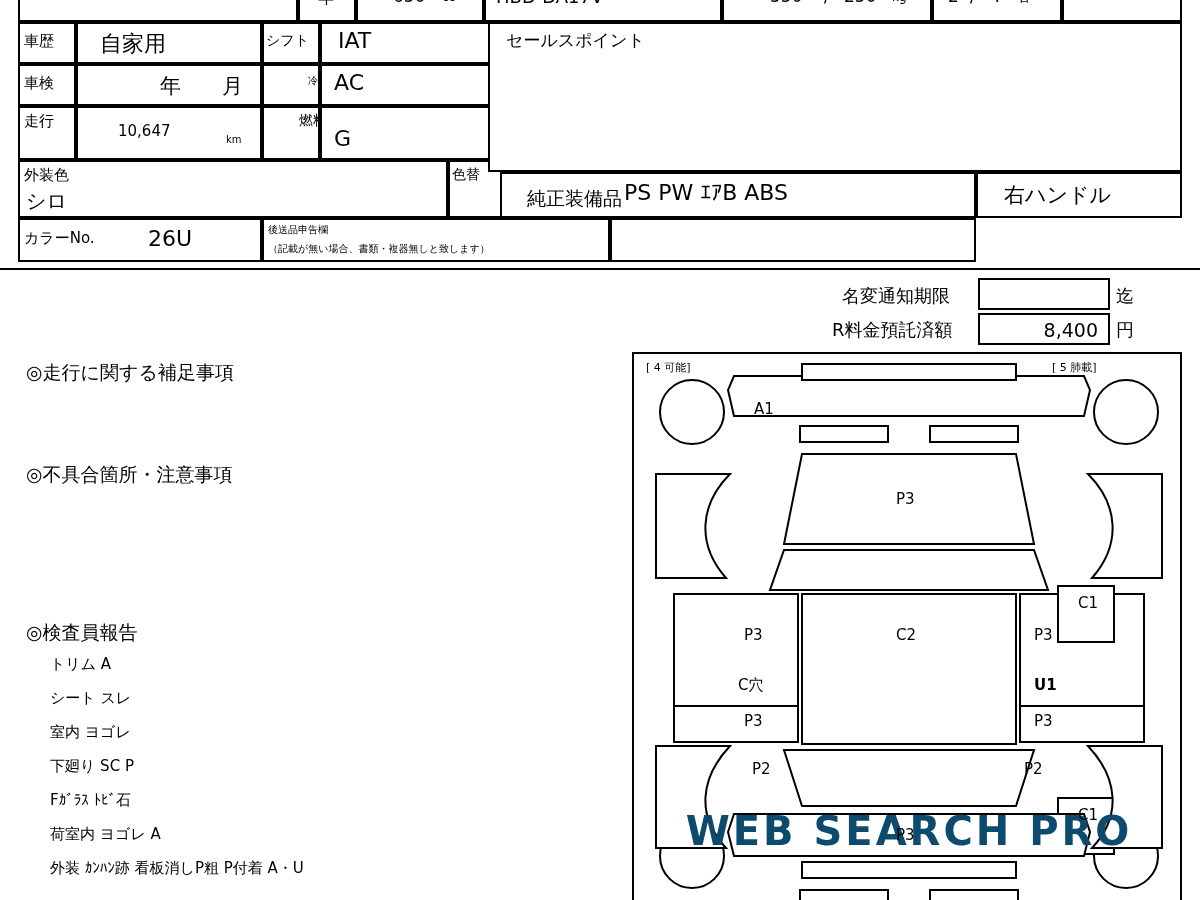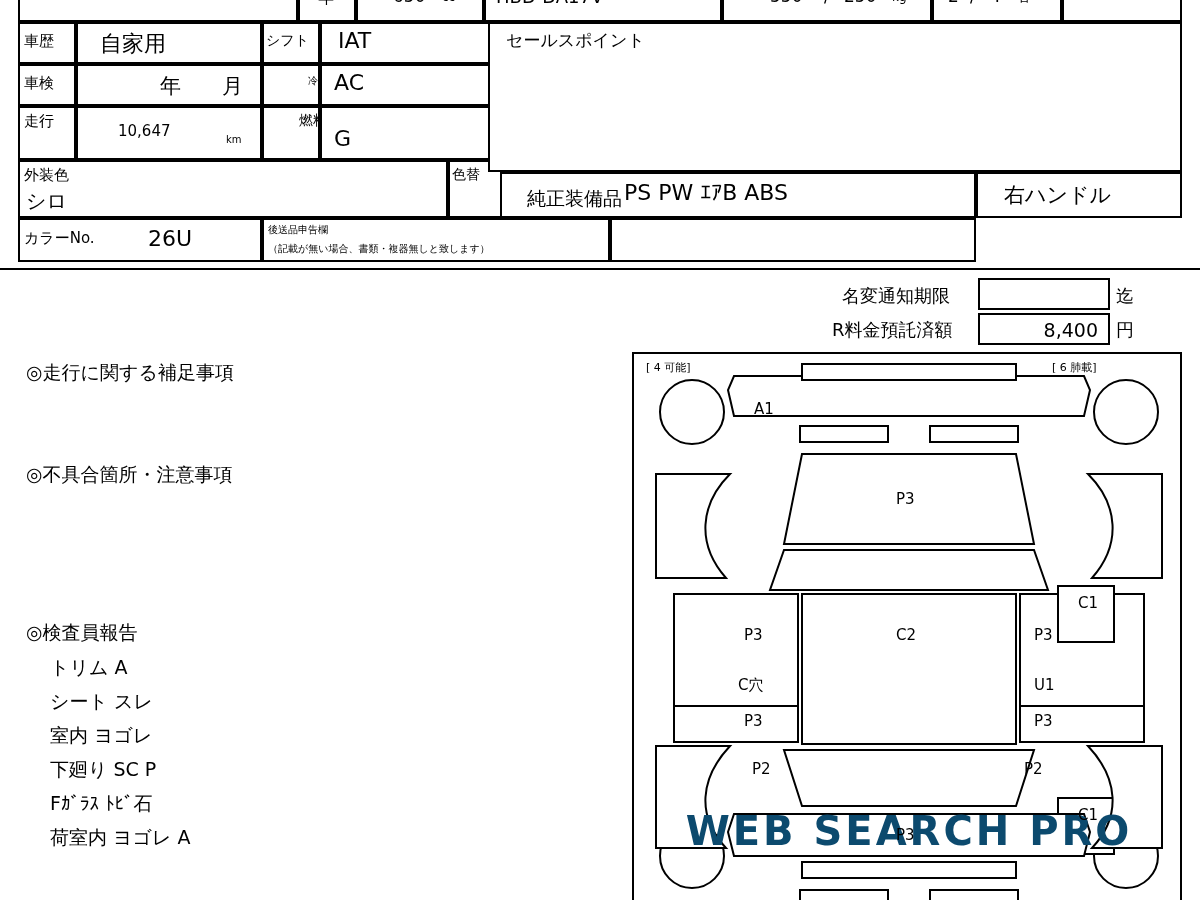--- a/index.html
+++ b/index.html
@@ -15,21 +15,21 @@
   .bx { position:absolute; border:2px solid #000; background:#fff; }
   .lbl { position:absolute; font-size:15px; line-height:1.1; white-space:nowrap; }
   .val { position:absolute; white-space:nowrap; }
   .sub { font-size:10px;text-align:right; }
 
   
   .cutrow { position:absolute; left:18px; top:-22px; width:1164px; height:44px; }
 
   
   .note-head { position:absolute; font-size:19px; white-space:nowrap; }
-  .note-line { position:absolute; font-size:19px; white-space:nowrap;text-align:center; }
+  .note-line { position:absolute; font-size:15px; white-space:nowrap;text-align:center; }
 
   
   .diagram { position:absolute; left:632px; top:352px; width:550px; height:560px;
              border:2px solid #000; border-bottom:none; background:#fff; overflow:hidden; }
   .code { position:absolute; font-size:15px; white-space:nowrap; }
   .wm { position:absolute; left:0; top:454px; width:550px; text-align:center;
         font-size:40px; color:#0c4a6e; letter-spacing:3px; font-weight:bold; }
 
   
   .dgtop { position:absolute; font-size:11px; white-space:nowrap; }
@@ -146,25 +146,26 @@
   <div class="note-head" style="left:26px;top:360px;">◎走行に関する補足事項</div>
   <div class="note-head" style="left:26px;top:462px;">◎不具合箇所・注意事項</div>
   <div class="note-head" style="left:26px;top:620px;">◎検査員報告</div>
 
   <div class="note-line" style="left:50px;top:655px;">トリム A</div>
   <div class="note-line" style="left:50px;top:689px;">シート スレ</div>
   <div class="note-line" style="left:50px;top:723px;">室内 ヨゴレ</div>
   <div class="note-line" style="left:50px;top:757px;">下廻り SC P</div>
   <div class="note-line" style="left:50px;top:791px;">Fｶﾞﾗｽ ﾄﾋﾞ石</div>
   <div class="note-line" style="left:50px;top:825px;">荷室内 ヨゴレ A</div>
+  <div class="note-line" style="left:50px;top:859px;">外装 ｶﾝﾊﾝ跡 看板消しP粗 P付着 A・U</div>
 
   <div class="diagram">
 
     <div class="dgtop" style="left:12px;top:6px;">[ 4 可能]</div>
-    <div class="dgtop" style="left:418px;top:6px;">[ 6 肺載]</div>
+    <div class="dgtop" style="left:418px;top:6px;">[ 5 肺載]</div>
 
     <svg width="550" height="560" style="position:absolute;left:0;top:0;">
       <g fill="#ffffff" stroke="#000000" stroke-width="2">
 
         <circle cx="58" cy="58" r="32"></circle>
         <circle cx="492" cy="58" r="32"></circle>
         <circle cx="58" cy="502" r="32"></circle>
         <circle cx="492" cy="502" r="32"></circle>
 
         <path d="M100 22 L450 22 L456 36 L450 62 L100 62 L94 36 Z"></path>
@@ -205,21 +206,21 @@
 
     <div class="wm">WEB SEARCH PRO</div>
 
     <div class="code" style="left:120px;top:46px;">A1</div>
     <div class="code" style="left:262px;top:136px;">P3</div>
     <div class="code" style="left:110px;top:272px;">P3</div>
     <div class="code" style="left:262px;top:272px;">C2</div>
     <div class="code" style="left:400px;top:272px;">P3</div>
     <div class="code" style="left:444px;top:240px;">C1</div>
     <div class="code" style="left:104px;top:322px;">C穴</div>
-    <div class="code" style="left:400px;top:322px;">U1</div>
+    <div class="code" style="left:400px;top:322px;font-weight:bold;">U1</div>
     <div class="code" style="left:110px;top:358px;">P3</div>
     <div class="code" style="left:400px;top:358px;">P3</div>
     <div class="code" style="left:118px;top:406px;">P2</div>
     <div class="code" style="left:390px;top:406px;">P2</div>
     <div class="code" style="left:444px;top:452px;">C1</div>
     <div class="code" style="left:262px;top:472px;">P3</div>
   </div>
 
 </div>
 

